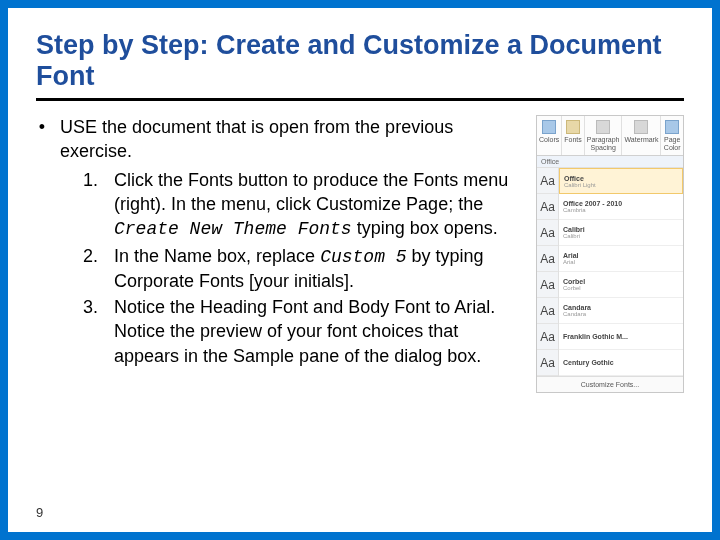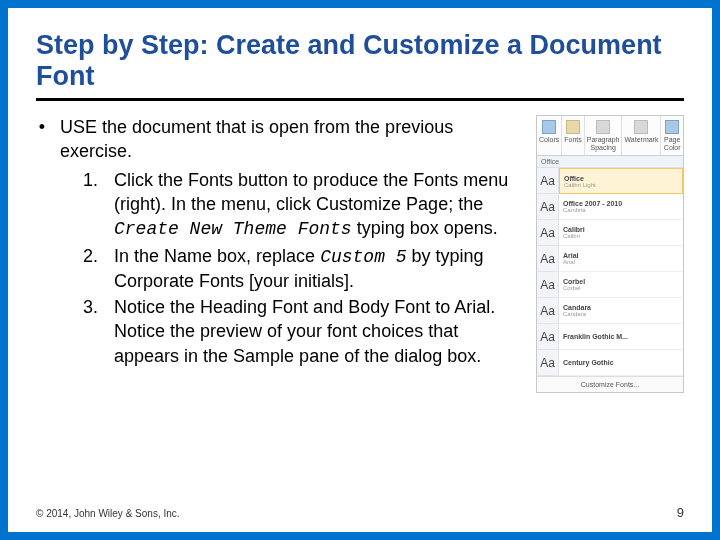--- a/index.html
+++ b/index.html
@@ -242,16 +242,15 @@
                 <span class="fn">Century Gothic</span>
               </div>
           </div>
         </div>
         <div class="menu-foot">Customize Fonts...</div>
       </div>
     </div>
   </div>
 
   <div class="footer">
-    <span>© 2014, John Wiley &amp; Sons, Inc.</span>
     <span class="pg">9</span>
   </div>
 </div>
 
 </body></html>

